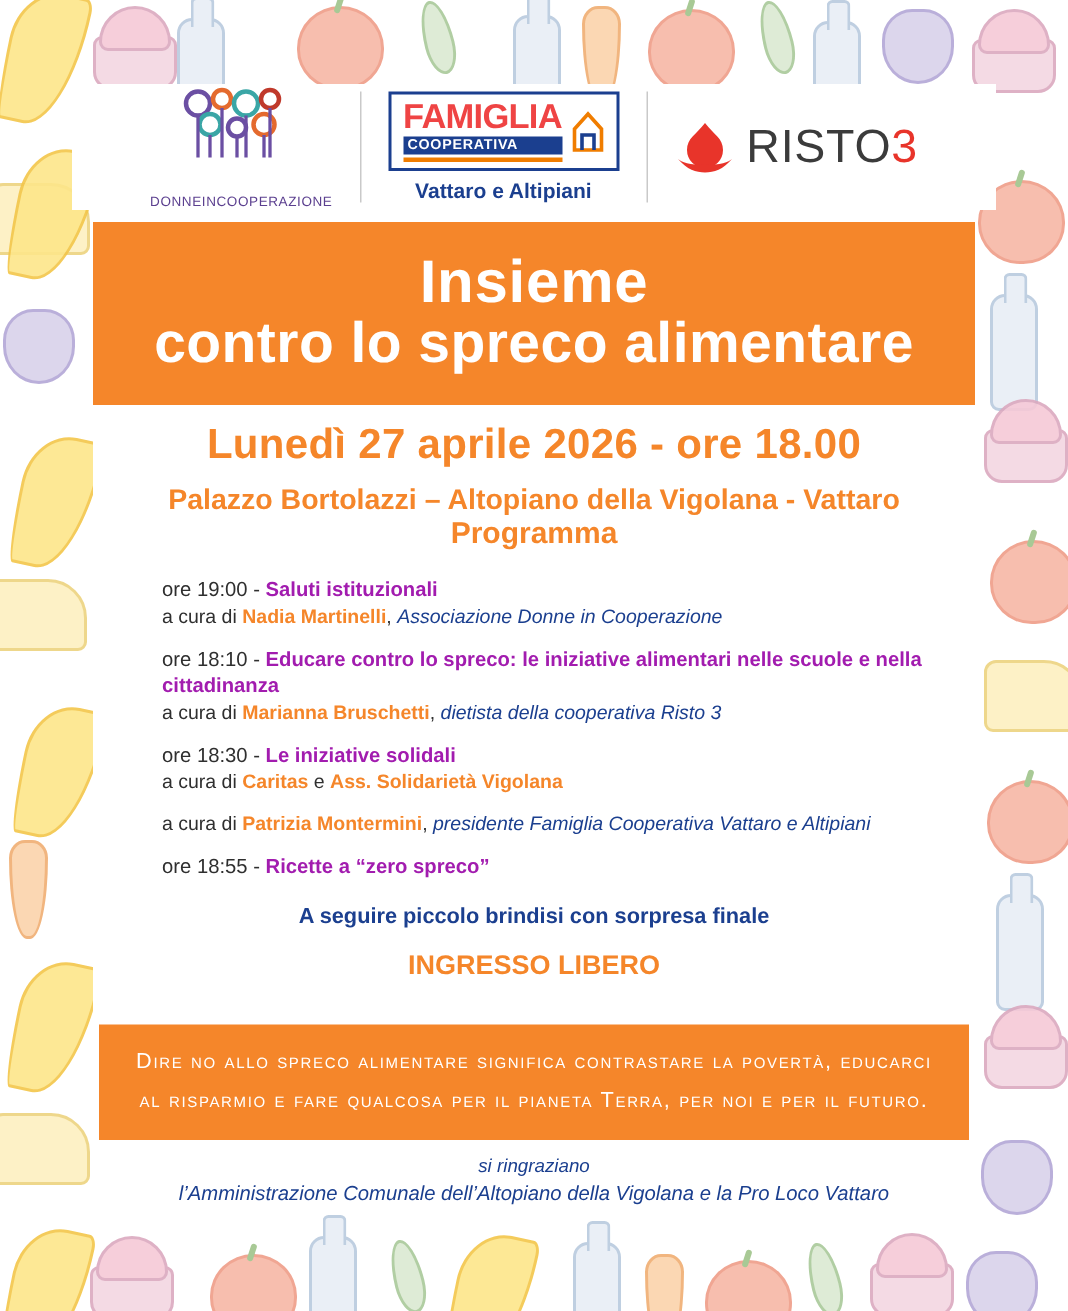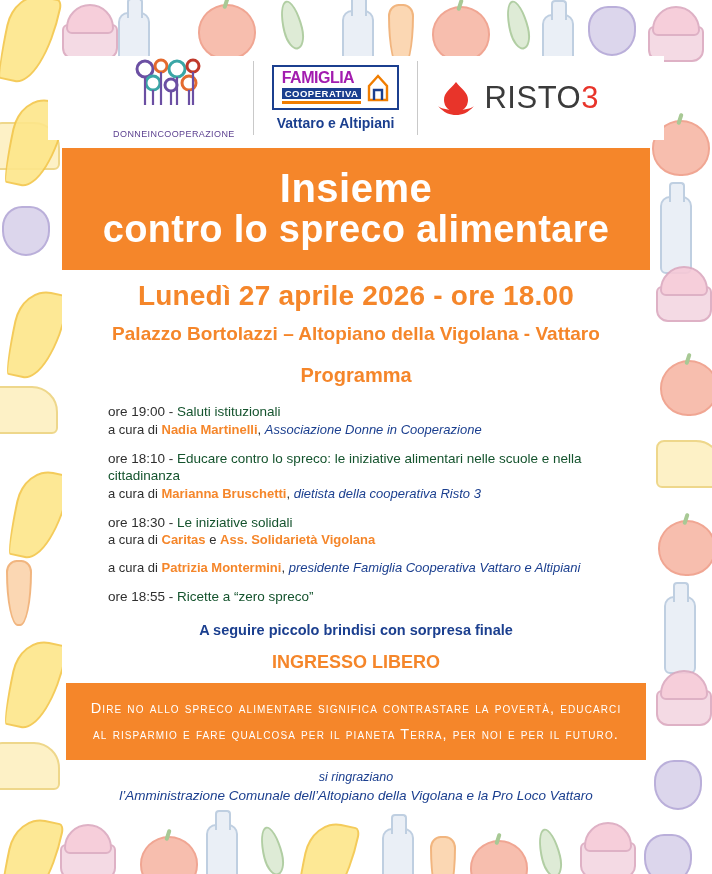--- a/index.html
+++ b/index.html
@@ -164,23 +164,23 @@
     display: flex;
     align-items: center;
     gap: 6px;
   }
   .fc-text {
     display: flex;
     flex-direction: column;
     line-height: 1;
   }
   .fc-famiglia {
-    color: #a21caf;
-    font-weight: bold;
-    font-size: 16px;
+    color: #ef4444;
+    font-weight: bold;
+    font-size: 23px;
     letter-spacing: -0.5px;
   }
   .fc-coop {
     background: #1b3f8f;
     color: #ffffff;
     font-size: 9.5px;
     font-weight: bold;
     letter-spacing: 0.5px;
     padding: 1px 3px;
     margin-top: 2px;
@@ -261,42 +261,41 @@
   .place-line {
     color: #f5862a;
     font-size: 19px;
     font-weight: bold;
     margin-top: 11px;
   }
   .programma {
     color: #f5862a;
     font-size: 20px;
     font-weight: bold;
-    margin-top: 19px;
   }
 
   .program-list {
     margin: 16px 0 0 0;
     padding: 0 34px 0 46px;
     text-align: left;
   }
   .program-item {
     margin-bottom: 13px;
   }
   .pi-line1 {
     font-size: 13.5px;
     color: #2f2f2f;
     line-height: 1.3;
   }
   .pi-time {
     color: #2f2f2f;
   }
   .pi-title {
-    color: #14532d;
-    font-weight: normal;
+    color: #a21caf;
+    font-weight: bold;
   }
   .pi-line2 {
     font-size: 13px;
     color: #2f2f2f;
     margin-top: 1px;
   }
   .pi-acura {
     color: #2f2f2f;
   }
   .pi-name {

